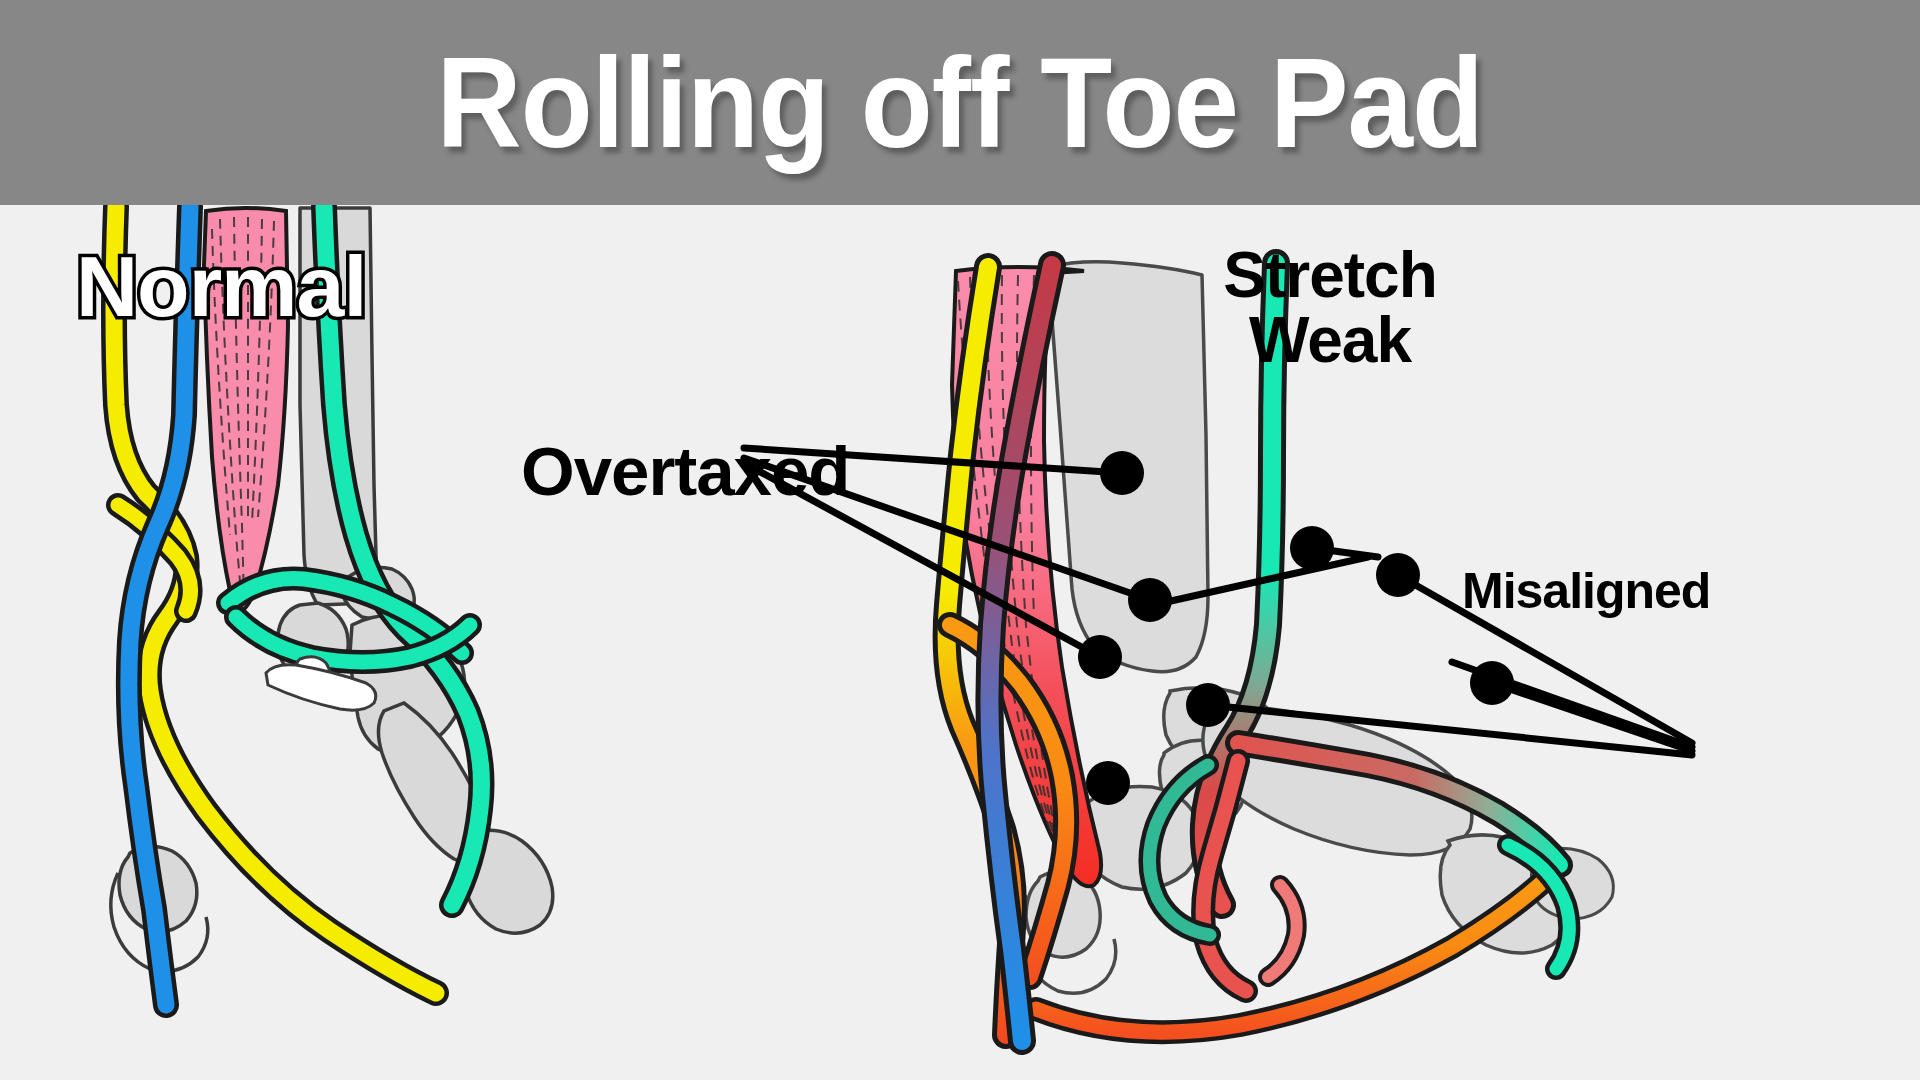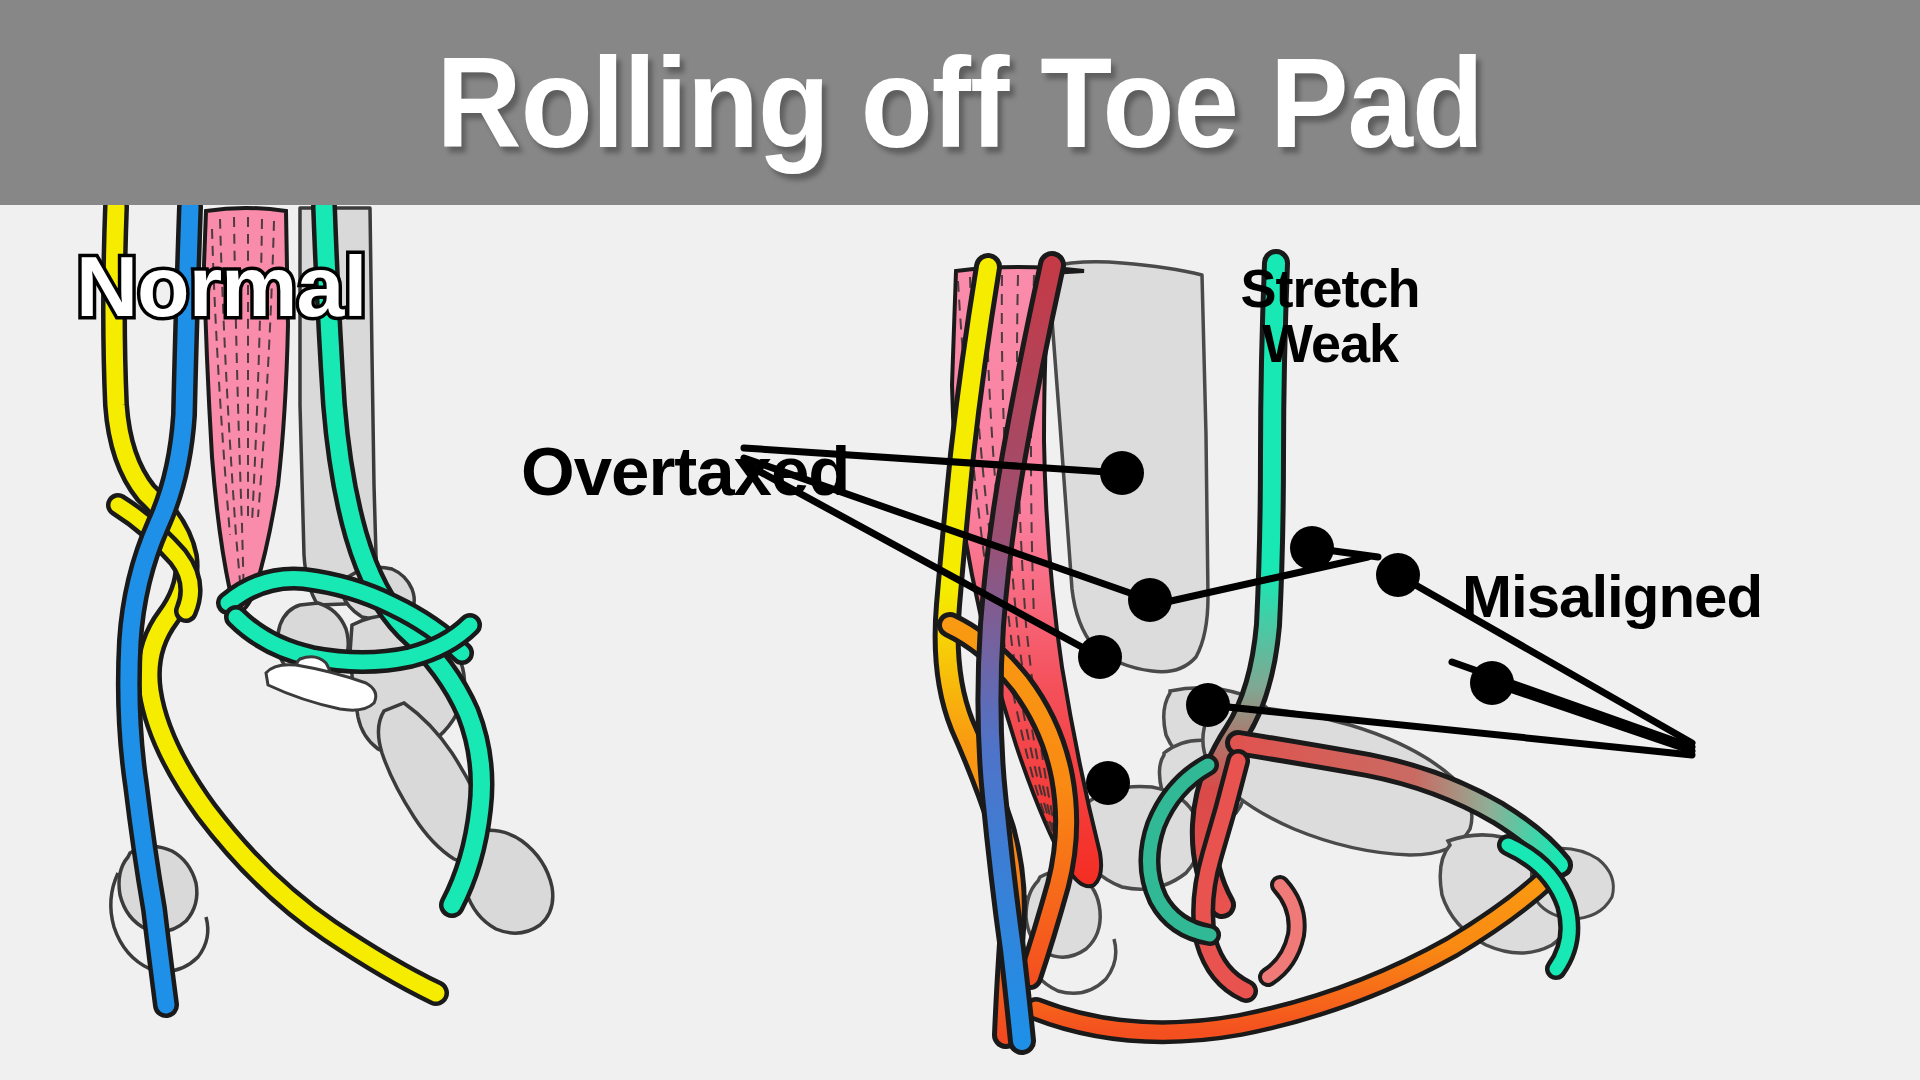--- a/index.html
+++ b/index.html
@@ -61,24 +61,24 @@
     font-family: "Liberation Sans", sans-serif;
     font-weight: bold;
     color: #000000;
     line-height: 1.02;
     white-space: pre;
     user-select: none;
     text-align: center;
   }
   .callout-overtaxed { left: 521px; top: 437px; font-size: 69px; letter-spacing: -1px; }
   .callout-stretchweak {
-    left: 1330px; top: 243px; font-size: 54px; text-align: center;
-    letter-spacing: -1px; transform: translateX(-50%); margin-top: 18px;
-  }
-  .callout-misaligned { left: 1462px; top: 566px; font-size: 60px; letter-spacing: -1px; }
+    left: 1330px; top: 243px; font-size: 64px; text-align: center;
+    letter-spacing: -1px; transform: translateX(-50%);
+  }
+  .callout-misaligned { left: 1462px; top: 566px; font-size: 50px; letter-spacing: -1px; }
 
   
   .normal-label {
     position: absolute;
     left: 76px;
     top: 243px;
     font-family: "Liberation Sans Narrow", "Liberation Sans", sans-serif;
     font-weight: bold;
     font-size: 86px;
     line-height: 1;

